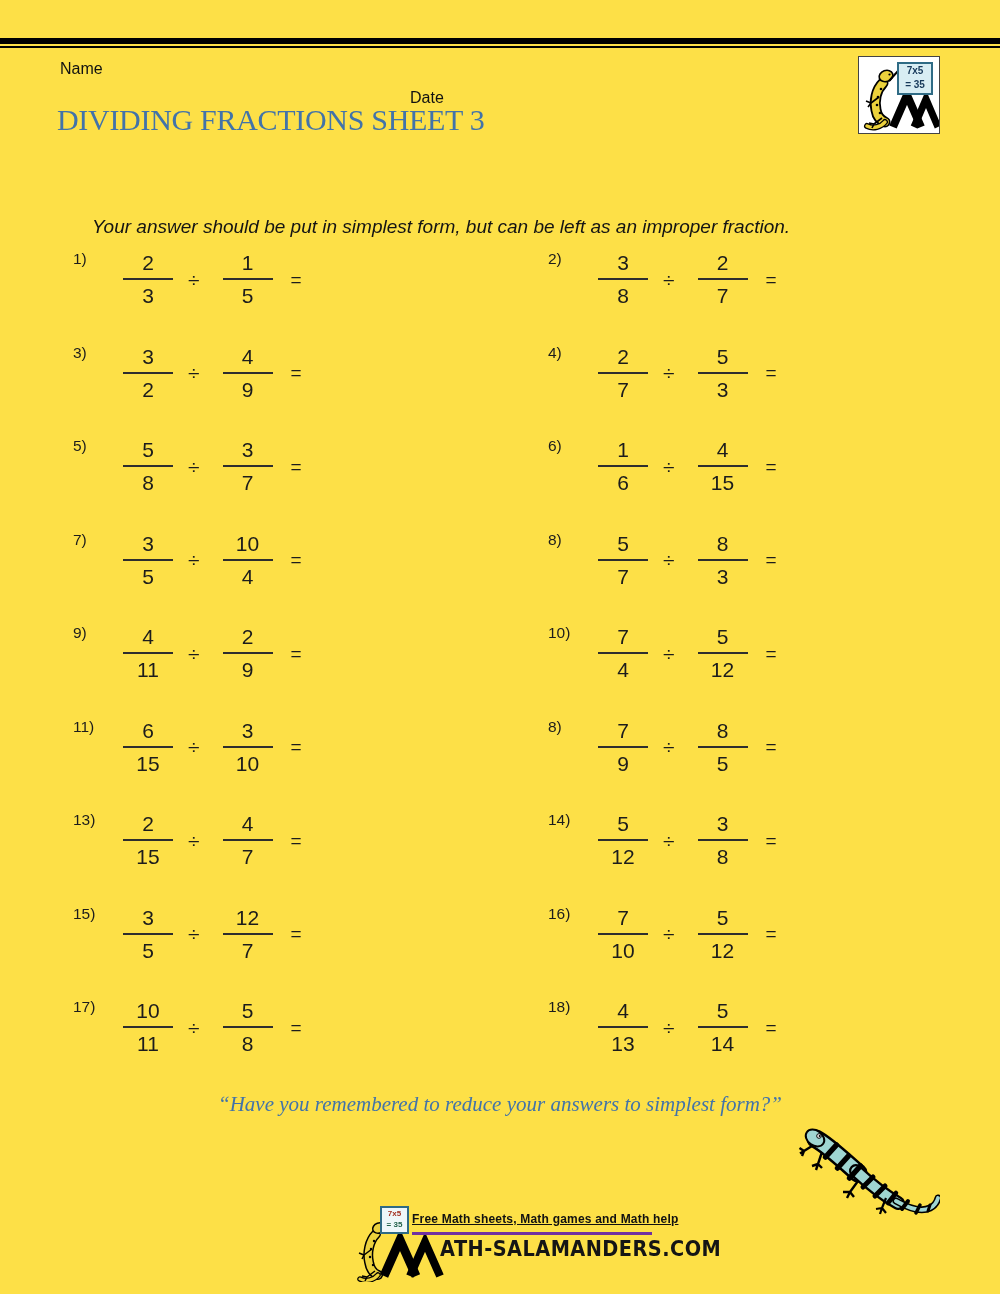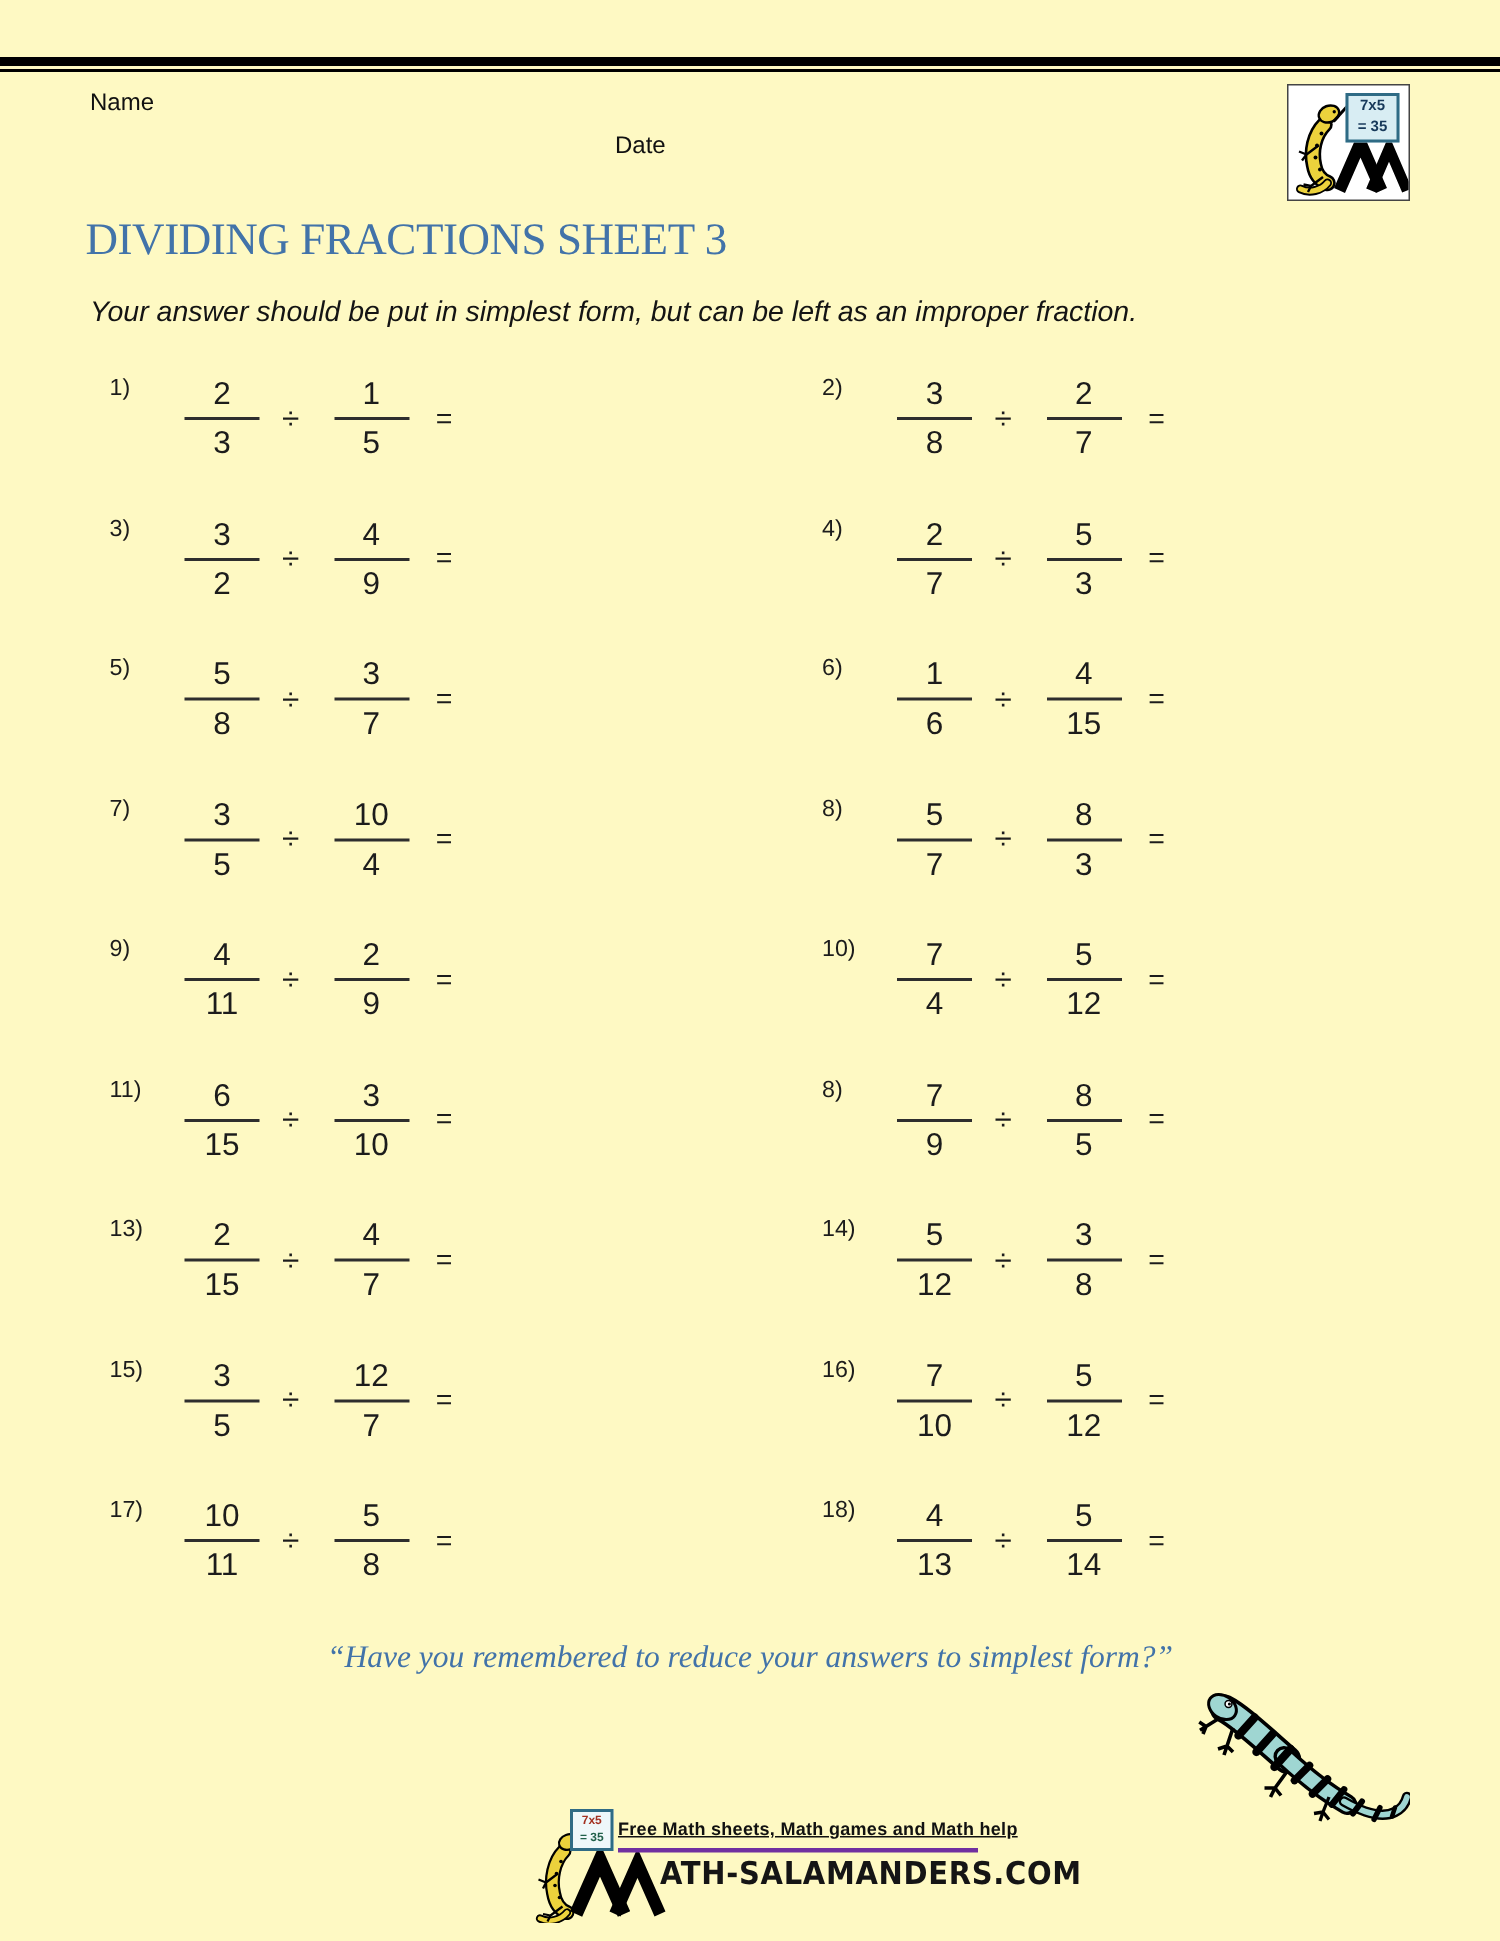--- a/index.html
+++ b/index.html
@@ -1,19 +1,19 @@
 <!DOCTYPE html>
 <html><head>
 <meta charset="utf-8">
 <style>
   html,body{margin:0;padding:0;background:#fff;}
   .page{
     position:relative;
     width:1000px;height:1294px;
-    background:#fef9c3;
+    background:#fde047;
     font-family:"Liberation Sans", sans-serif;
     color:#1c1c1c;
     overflow:hidden;
   }
   
   .topbar{position:absolute;left:0;top:38px;width:1000px;}
   .bar-thick{height:6px;background:#000;}
   .bar-thin{height:2px;background:#000;margin-top:2px;}
 
   .name-label{position:absolute;left:60px;top:60px;font-size:16px;color:#111;}
@@ -22,25 +22,24 @@
   
   .logo-box{position:absolute;left:858px;top:56px;width:80px;height:76px;border:1px solid #444;background:#fff;}
   .logo-box .sign{position:absolute;left:38px;top:5px;width:36px;height:33px;background:#d8edf3;border:2px solid #2f6b85;box-sizing:border-box;text-align:center;font-size:10px;font-weight:bold;line-height:14px;color:#17395a;}
   .logo-box svg{position:absolute;left:0;top:0;}
 
   .page-title{
     position:absolute;left:57px;top:103px;
     font-family:"Liberation Serif", serif;
     font-size:30px;letter-spacing:-0.3px;
     color:#4273a9;
-    margin-top:40px;
   }
   .instr{position:absolute;left:60px;font-size:19px;font-style:italic;color:#141414;}
   .instr1{top:168px;}
-  .instr2{top:198px;}
+  .instr2{top:216px;margin-left:32px;}
 
   
   .problems{
     position:absolute;left:73px;top:233px;width:880px;
     display:grid;grid-template-columns:475px 400px;grid-auto-rows:93.5px;
   }
   .problem{display:flex;align-items:center;height:93.5px;}
   .pnum{align-self:flex-start;margin-top:17px;width:42px;font-size:15.5px;color:#1c1c1c;}
   .frac{display:inline-block;text-align:center;font-size:21px;margin-left:8px;}
   .frac .num{display:block;min-width:50px;box-sizing:border-box;padding:0 6px 3px;border-bottom:2px solid #2e2e2e;line-height:24px;}

